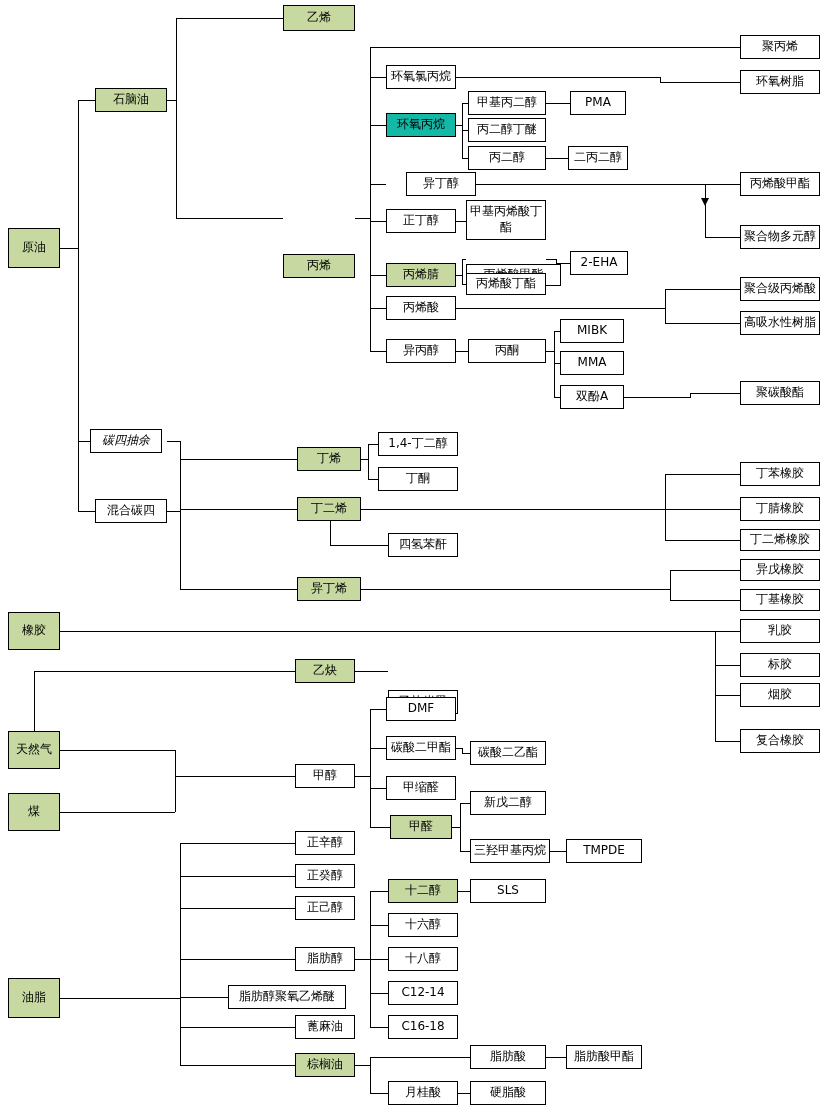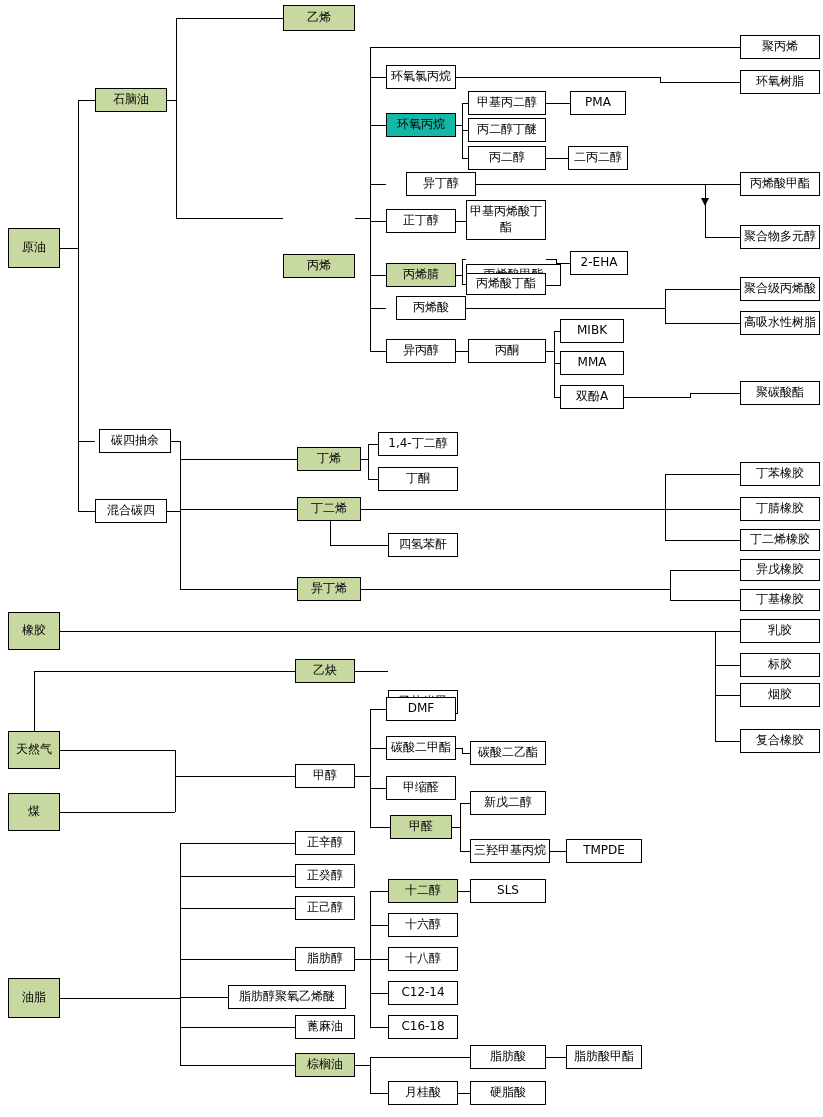--- a/index.html
+++ b/index.html
@@ -165,30 +165,30 @@
     <div class="node" style="left: 568px; top: 146px; width: 60px; height: 24px; background: rgb(255, 255, 255); border-color: rgb(0, 0, 0);">二丙二醇</div>
     <div class="node" style="left: 386px; top: 172px; width: 70px; height: 24px; background: rgb(255, 255, 255); border-color: rgb(0, 0, 0); margin-left: 20px;">异丁醇</div>
     <div class="node" style="left: 740px; top: 172px; width: 80px; height: 24px; background: rgb(255, 255, 255); border-color: rgb(0, 0, 0);">丙烯酸甲酯</div>
     <div class="node" style="left: 386px; top: 209px; width: 70px; height: 24px; background: rgb(255, 255, 255); border-color: rgb(0, 0, 0);">正丁醇</div>
     <div class="node" style="left: 466px; top: 200px; width: 80px; height: 40px; background: rgb(255, 255, 255); border-color: rgb(0, 0, 0);">甲基丙烯酸丁酯</div>
     <div class="node" style="left: 740px; top: 225px; width: 80px; height: 24px; background: rgb(255, 255, 255); border-color: rgb(0, 0, 0);">聚合物多元醇</div>
     <div class="node" style="left: 386px; top: 263px; width: 70px; height: 24px; background: rgb(199, 217, 161); border-color: rgb(0, 0, 0);">丙烯腈</div>
     <div class="node" style="left: 466px; top: 264px; width: 95px; height: 22px; background: rgb(255, 255, 255); border-color: rgb(0, 0, 0);">丙烯酸甲酯</div>
     <div class="node" style="left: 466px; top: 273px; width: 80px; height: 22px; background: rgb(255, 255, 255); border-color: rgb(0, 0, 0);">丙烯酸丁酯</div>
     <div class="node" style="left: 570px; top: 251px; width: 58px; height: 24px; background: rgb(255, 255, 255); border-color: rgb(0, 0, 0);">2-EHA</div>
-    <div class="node" style="left: 396px; top: 296px; width: 70px; height: 24px; background: rgb(255, 255, 255); border-color: rgb(0, 0, 0);">丙烯酸</div>
+    <div class="node" style="left: 386px; top: 296px; width: 70px; height: 24px; background: rgb(255, 255, 255); border-color: rgb(0, 0, 0);">丙烯酸</div>
     <div class="node" style="left: 740px; top: 277px; width: 80px; height: 24px; background: rgb(255, 255, 255); border-color: rgb(0, 0, 0);">聚合级丙烯酸</div>
     <div class="node" style="left: 740px; top: 311px; width: 80px; height: 24px; background: rgb(255, 255, 255); border-color: rgb(0, 0, 0);">高吸水性树脂</div>
     <div class="node" style="left: 560px; top: 319px; width: 64px; height: 24px; background: rgb(255, 255, 255); border-color: rgb(0, 0, 0);">MIBK</div>
     <div class="node" style="left: 386px; top: 339px; width: 70px; height: 24px; background: rgb(255, 255, 255); border-color: rgb(0, 0, 0);">异丙醇</div>
     <div class="node" style="left: 468px; top: 339px; width: 78px; height: 24px; background: rgb(255, 255, 255); border-color: rgb(0, 0, 0);">丙酮</div>
     <div class="node" style="left: 560px; top: 351px; width: 64px; height: 24px; background: rgb(255, 255, 255); border-color: rgb(0, 0, 0);">MMA</div>
     <div class="node" style="left: 560px; top: 385px; width: 64px; height: 24px; background: rgb(255, 255, 255); border-color: rgb(0, 0, 0);">双酚A</div>
     <div class="node" style="left: 740px; top: 381px; width: 80px; height: 24px; background: rgb(255, 255, 255); border-color: rgb(0, 0, 0);">聚碳酸酯</div>
-    <div class="node" style="left: 99px; top: 429px; width: 72px; height: 24px; background: rgb(255, 255, 255); border-color: rgb(0, 0, 0);">碳四抽余</div>
+    <div class="node" style="left: 90px; top: 429px; width: 72px; height: 24px; background: rgb(255, 255, 255); border-color: rgb(0, 0, 0); font-style: italic;">碳四抽余</div>
     <div class="node" style="left: 297px; top: 447px; width: 64px; height: 24px; background: rgb(199, 217, 161); border-color: rgb(0, 0, 0);">丁烯</div>
     <div class="node" style="left: 378px; top: 432px; width: 80px; height: 24px; background: rgb(255, 255, 255); border-color: rgb(0, 0, 0);">1,4-丁二醇</div>
     <div class="node" style="left: 378px; top: 467px; width: 80px; height: 24px; background: rgb(255, 255, 255); border-color: rgb(0, 0, 0);">丁酮</div>
     <div class="node" style="left: 95px; top: 499px; width: 72px; height: 24px; background: rgb(255, 255, 255); border-color: rgb(0, 0, 0);">混合碳四</div>
     <div class="node" style="left: 297px; top: 497px; width: 64px; height: 24px; background: rgb(199, 217, 161); border-color: rgb(0, 0, 0);">丁二烯</div>
     <div class="node" style="left: 740px; top: 462px; width: 80px; height: 24px; background: rgb(255, 255, 255); border-color: rgb(0, 0, 0);">丁苯橡胶</div>
     <div class="node" style="left: 740px; top: 497px; width: 80px; height: 24px; background: rgb(255, 255, 255); border-color: rgb(0, 0, 0);">丁腈橡胶</div>
     <div class="node" style="left: 388px; top: 533px; width: 70px; height: 24px; background: rgb(255, 255, 255); border-color: rgb(0, 0, 0);">四氢苯酐</div>
     <div class="node" style="left: 740px; top: 529px; width: 80px; height: 22px; background: rgb(255, 255, 255); border-color: rgb(0, 0, 0);">丁二烯橡胶</div>
     <div class="node" style="left: 740px; top: 559px; width: 80px; height: 22px; background: rgb(255, 255, 255); border-color: rgb(0, 0, 0);">异戊橡胶</div>

